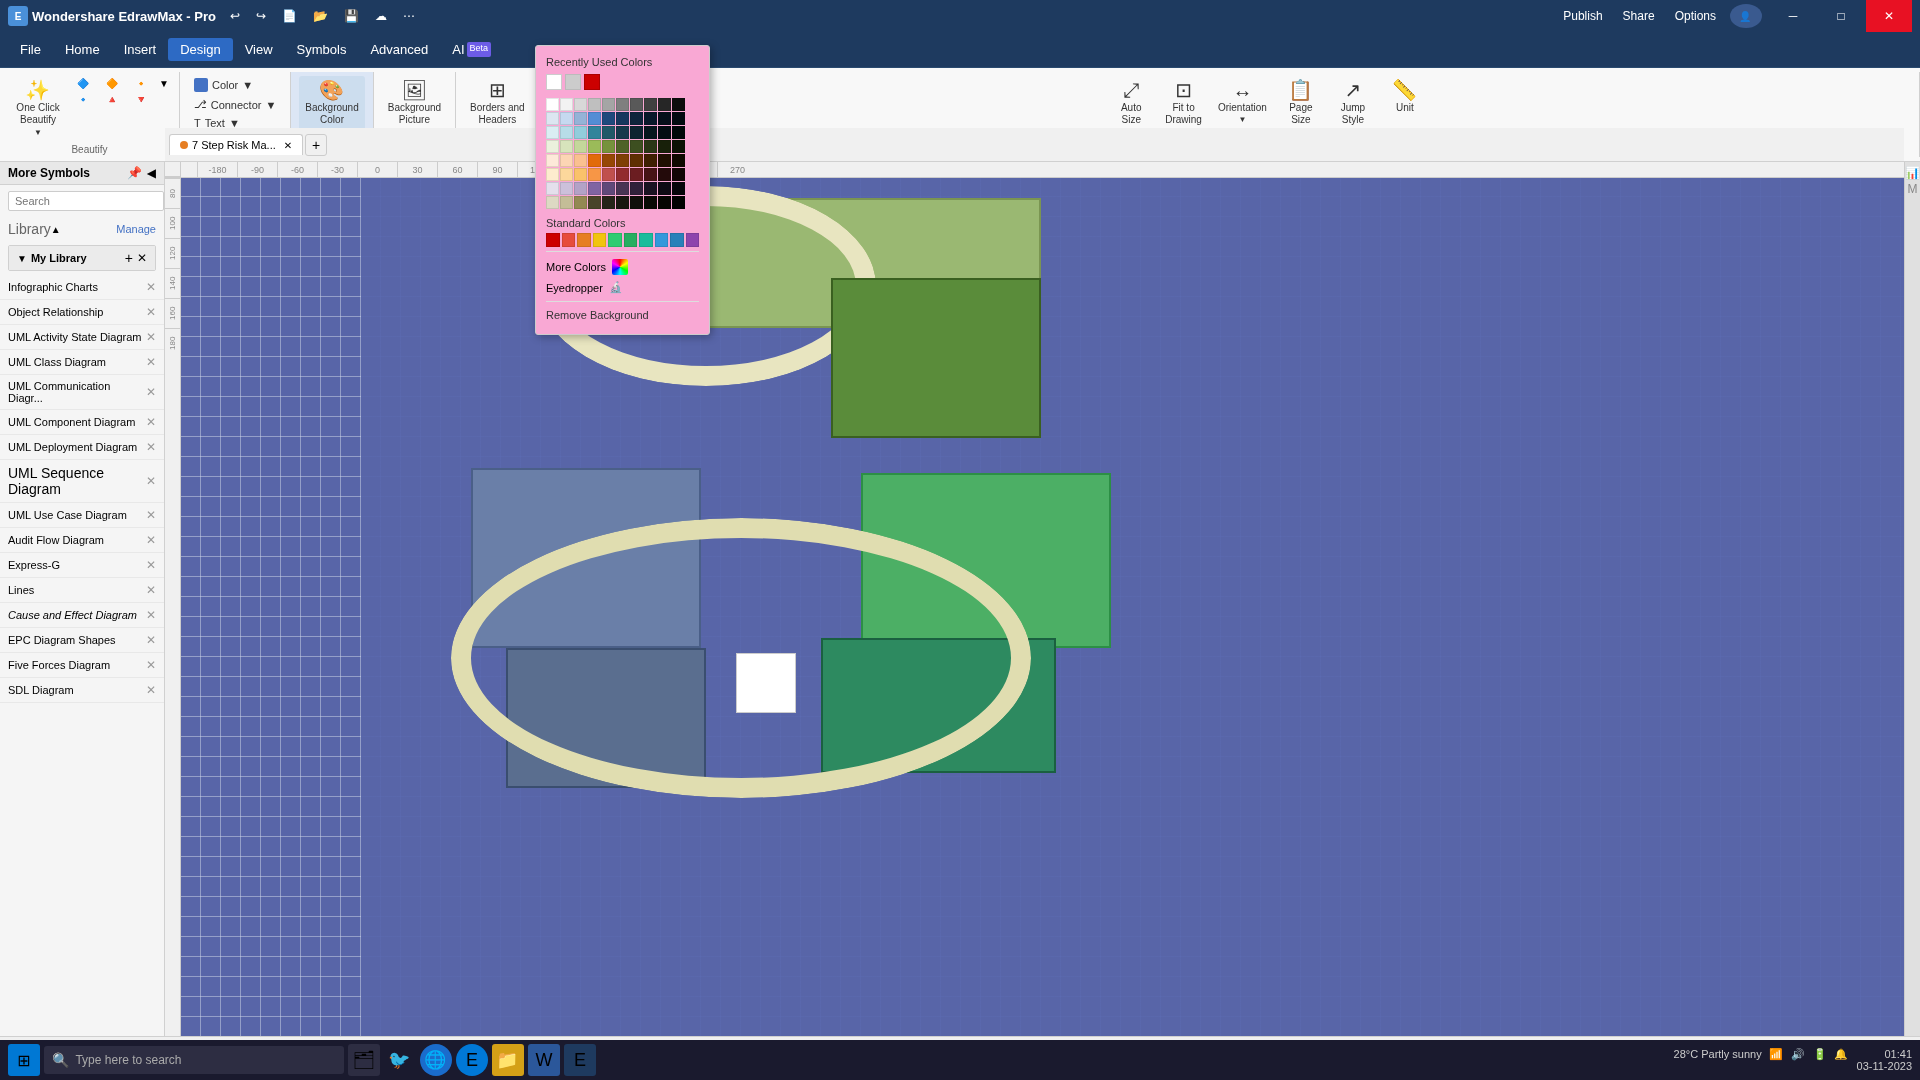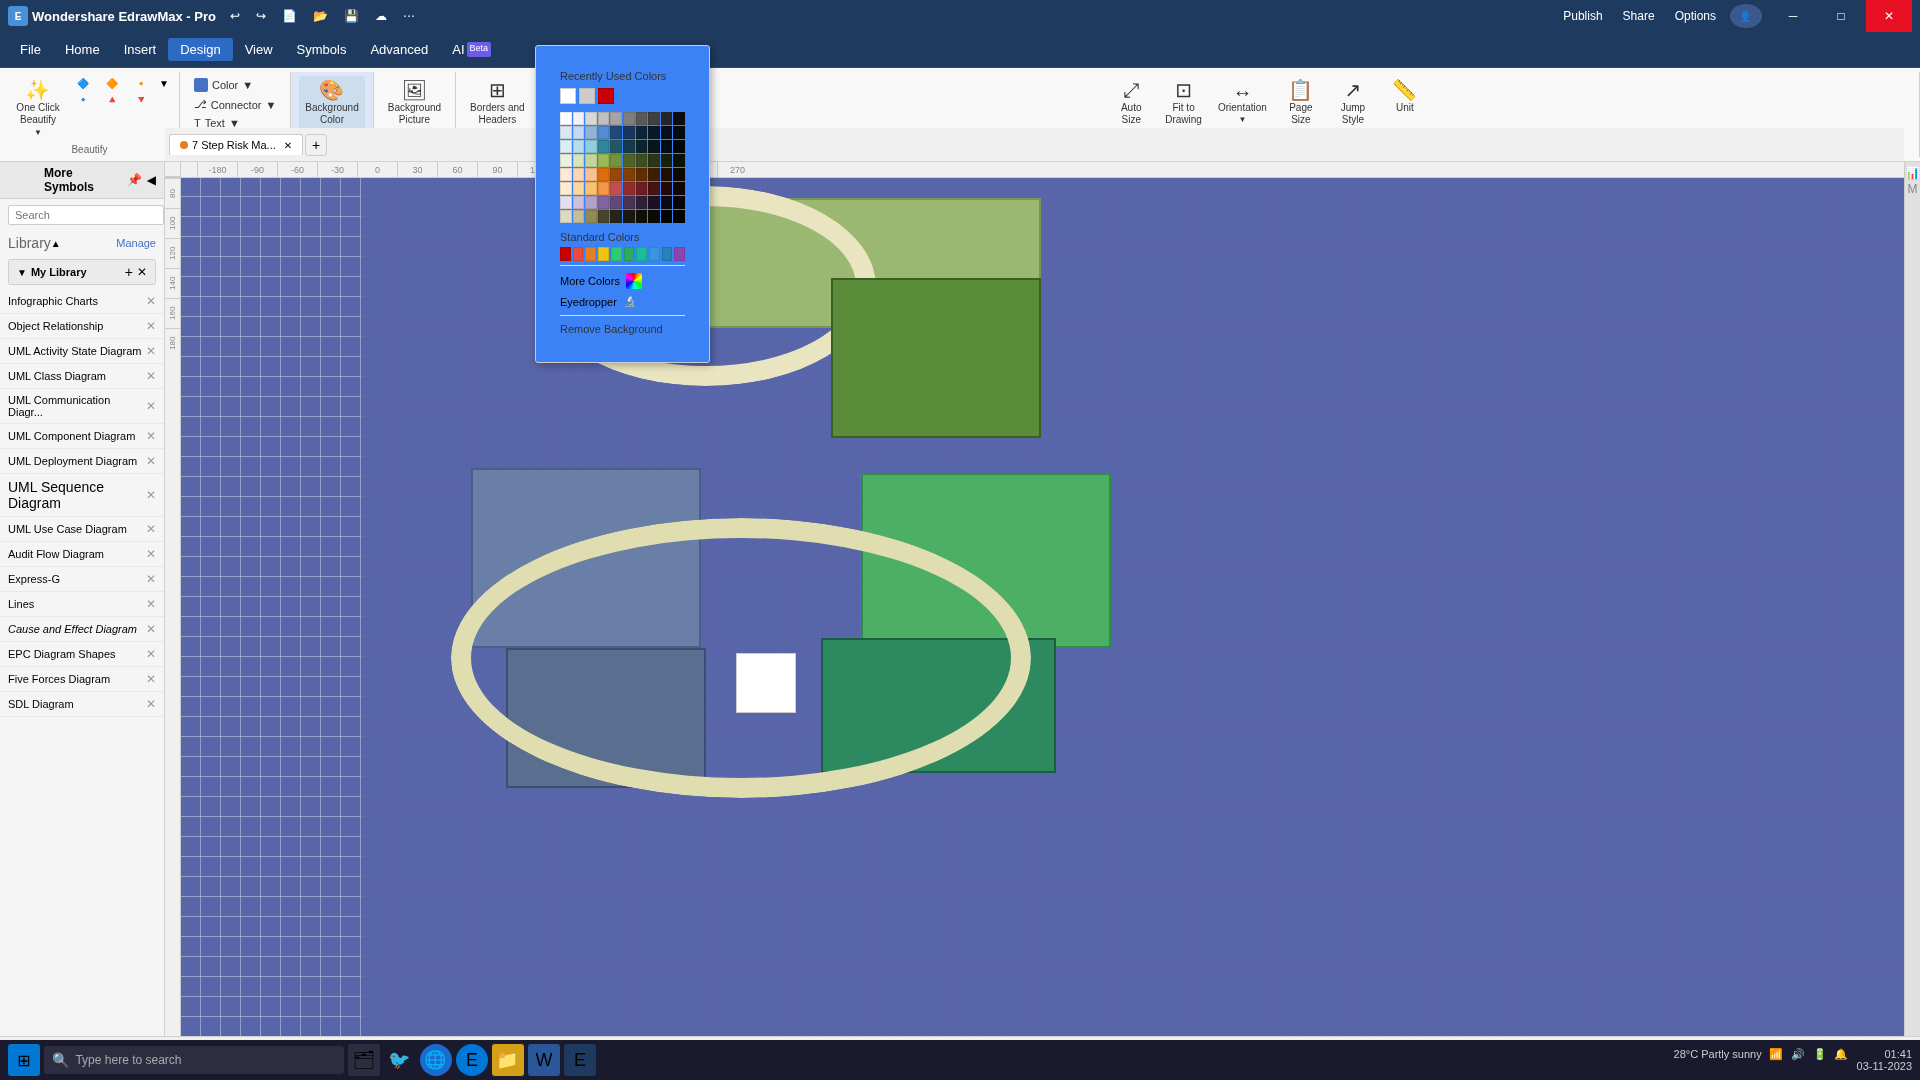--- a/index.html
+++ b/index.html
@@ -56,21 +56,21 @@
     
     .sidebar {
       width: 165px; background: #f5f5f5; border-right: 1px solid #d0d0d0;
       display: flex; flex-direction: column; overflow: hidden; position: absolute;
       top: 162px; left: 0; bottom: 44px;
     }
     .sidebar-header {
       display: flex; align-items: center; padding: 4px 8px; background: #e8e8e8;
       border-bottom: 1px solid #d0d0d0; gap: 4px;
     }
-    .sidebar-title { font-weight: bold; font-size: 12px; flex: 1; margin-left: 36px; }
+    .sidebar-title { font-weight: bold; font-size: 12px; flex: 1; }
     .sidebar-search { display: flex; padding: 6px 8px; gap: 4px; }
     .sidebar-search input { flex: 1; border: 1px solid #ccc; padding: 3px 6px; font-size: 11px; border-radius: 2px; }
     .library-section { padding: 4px 8px; display: flex; justify-content: space-between; align-items: center; }
     .my-library { border: 1px solid #d0d0d0; margin: 4px 8px; border-radius: 2px; }
     .my-library-header { display: flex; align-items: center; padding: 4px 8px; gap: 4px; background: #ebebeb; cursor: pointer; }
     .my-library-content { min-height: 60px; display: flex; align-items: center; justify-content: center; padding: 8px; }
     .my-library-placeholder { font-size: 10px; color: #999; text-align: center; line-height: 1.4; }
     .symbol-list { overflow-y: auto; flex: 1; }
     .symbol-item { display: flex; align-items: center; padding: 5px 8px; border-bottom: 1px solid #e8e8e8; cursor: pointer; justify-content: space-between; }
 
@@ -80,22 +80,22 @@
       overflow: hidden; background: #ffffff;
     }
     .ruler-h { height: 16px; background: #f0f0f0; border-bottom: 1px solid #ccc; display: flex; align-items: center; padding-left: 16px; overflow: hidden; }
     .ruler-v { width: 16px; background: #f0f0f0; border-right: 1px solid #ccc; position: absolute; top: 16px; left: 0; bottom: 0; }
     .canvas-content { position: absolute; top: 16px; left: 16px; right: 0; bottom: 0; background: #ffffff; overflow: hidden; }
     .diagram-canvas { width: 100%; height: 100%; position: relative; background: repeating-linear-gradient(0deg, transparent, transparent 19px, #d0d8e8 20px), repeating-linear-gradient(90deg, transparent, transparent 19px, #d0d8e8 20px), #5865a8; }
 
     
     .color-picker-popup {
       position: absolute; top: 45px; left: 535px; z-index: 1000;
-      background: #3b82f6; border: 1px solid #ccc; border-radius: 3px;
-      box-shadow: 2px 2px 8px rgba(0,0,0,0.3); padding: 24px; width: 175px;
+      background: #f9a8d4; border: 1px solid #ccc; border-radius: 3px;
+      box-shadow: 2px 2px 8px rgba(0,0,0,0.3); padding: 10px; width: 175px;
     }
     .cp-section-title { font-size: 11px; color: #333; margin-bottom: 6px; font-weight: normal; }
     .cp-recent-colors { display: flex; gap: 3px; margin-bottom: 8px; }
     .cp-color-row { display: flex; gap: 1px; margin-bottom: 1px; }
     .cp-color-cell { width: 13px; height: 13px; cursor: pointer; border: 1px solid rgba(0,0,0,0.1); }
     .cp-standard-title { font-size: 11px; color: #333; margin-top: 8px; margin-bottom: 4px; }
     .cp-standard-row { display: flex; gap: 2px; margin-bottom: 4px; }
     .cp-std-cell { width: 14px; height: 14px; cursor: pointer; border: 1px solid rgba(0,0,0,0.1); }
     .cp-more-colors { display: flex; align-items: center; gap: 6px; padding: 3px 0; cursor: pointer; font-size: 11px; }
     .cp-eyedropper { display: flex; align-items: center; gap: 6px; padding: 3px 0; cursor: pointer; font-size: 11px; }

